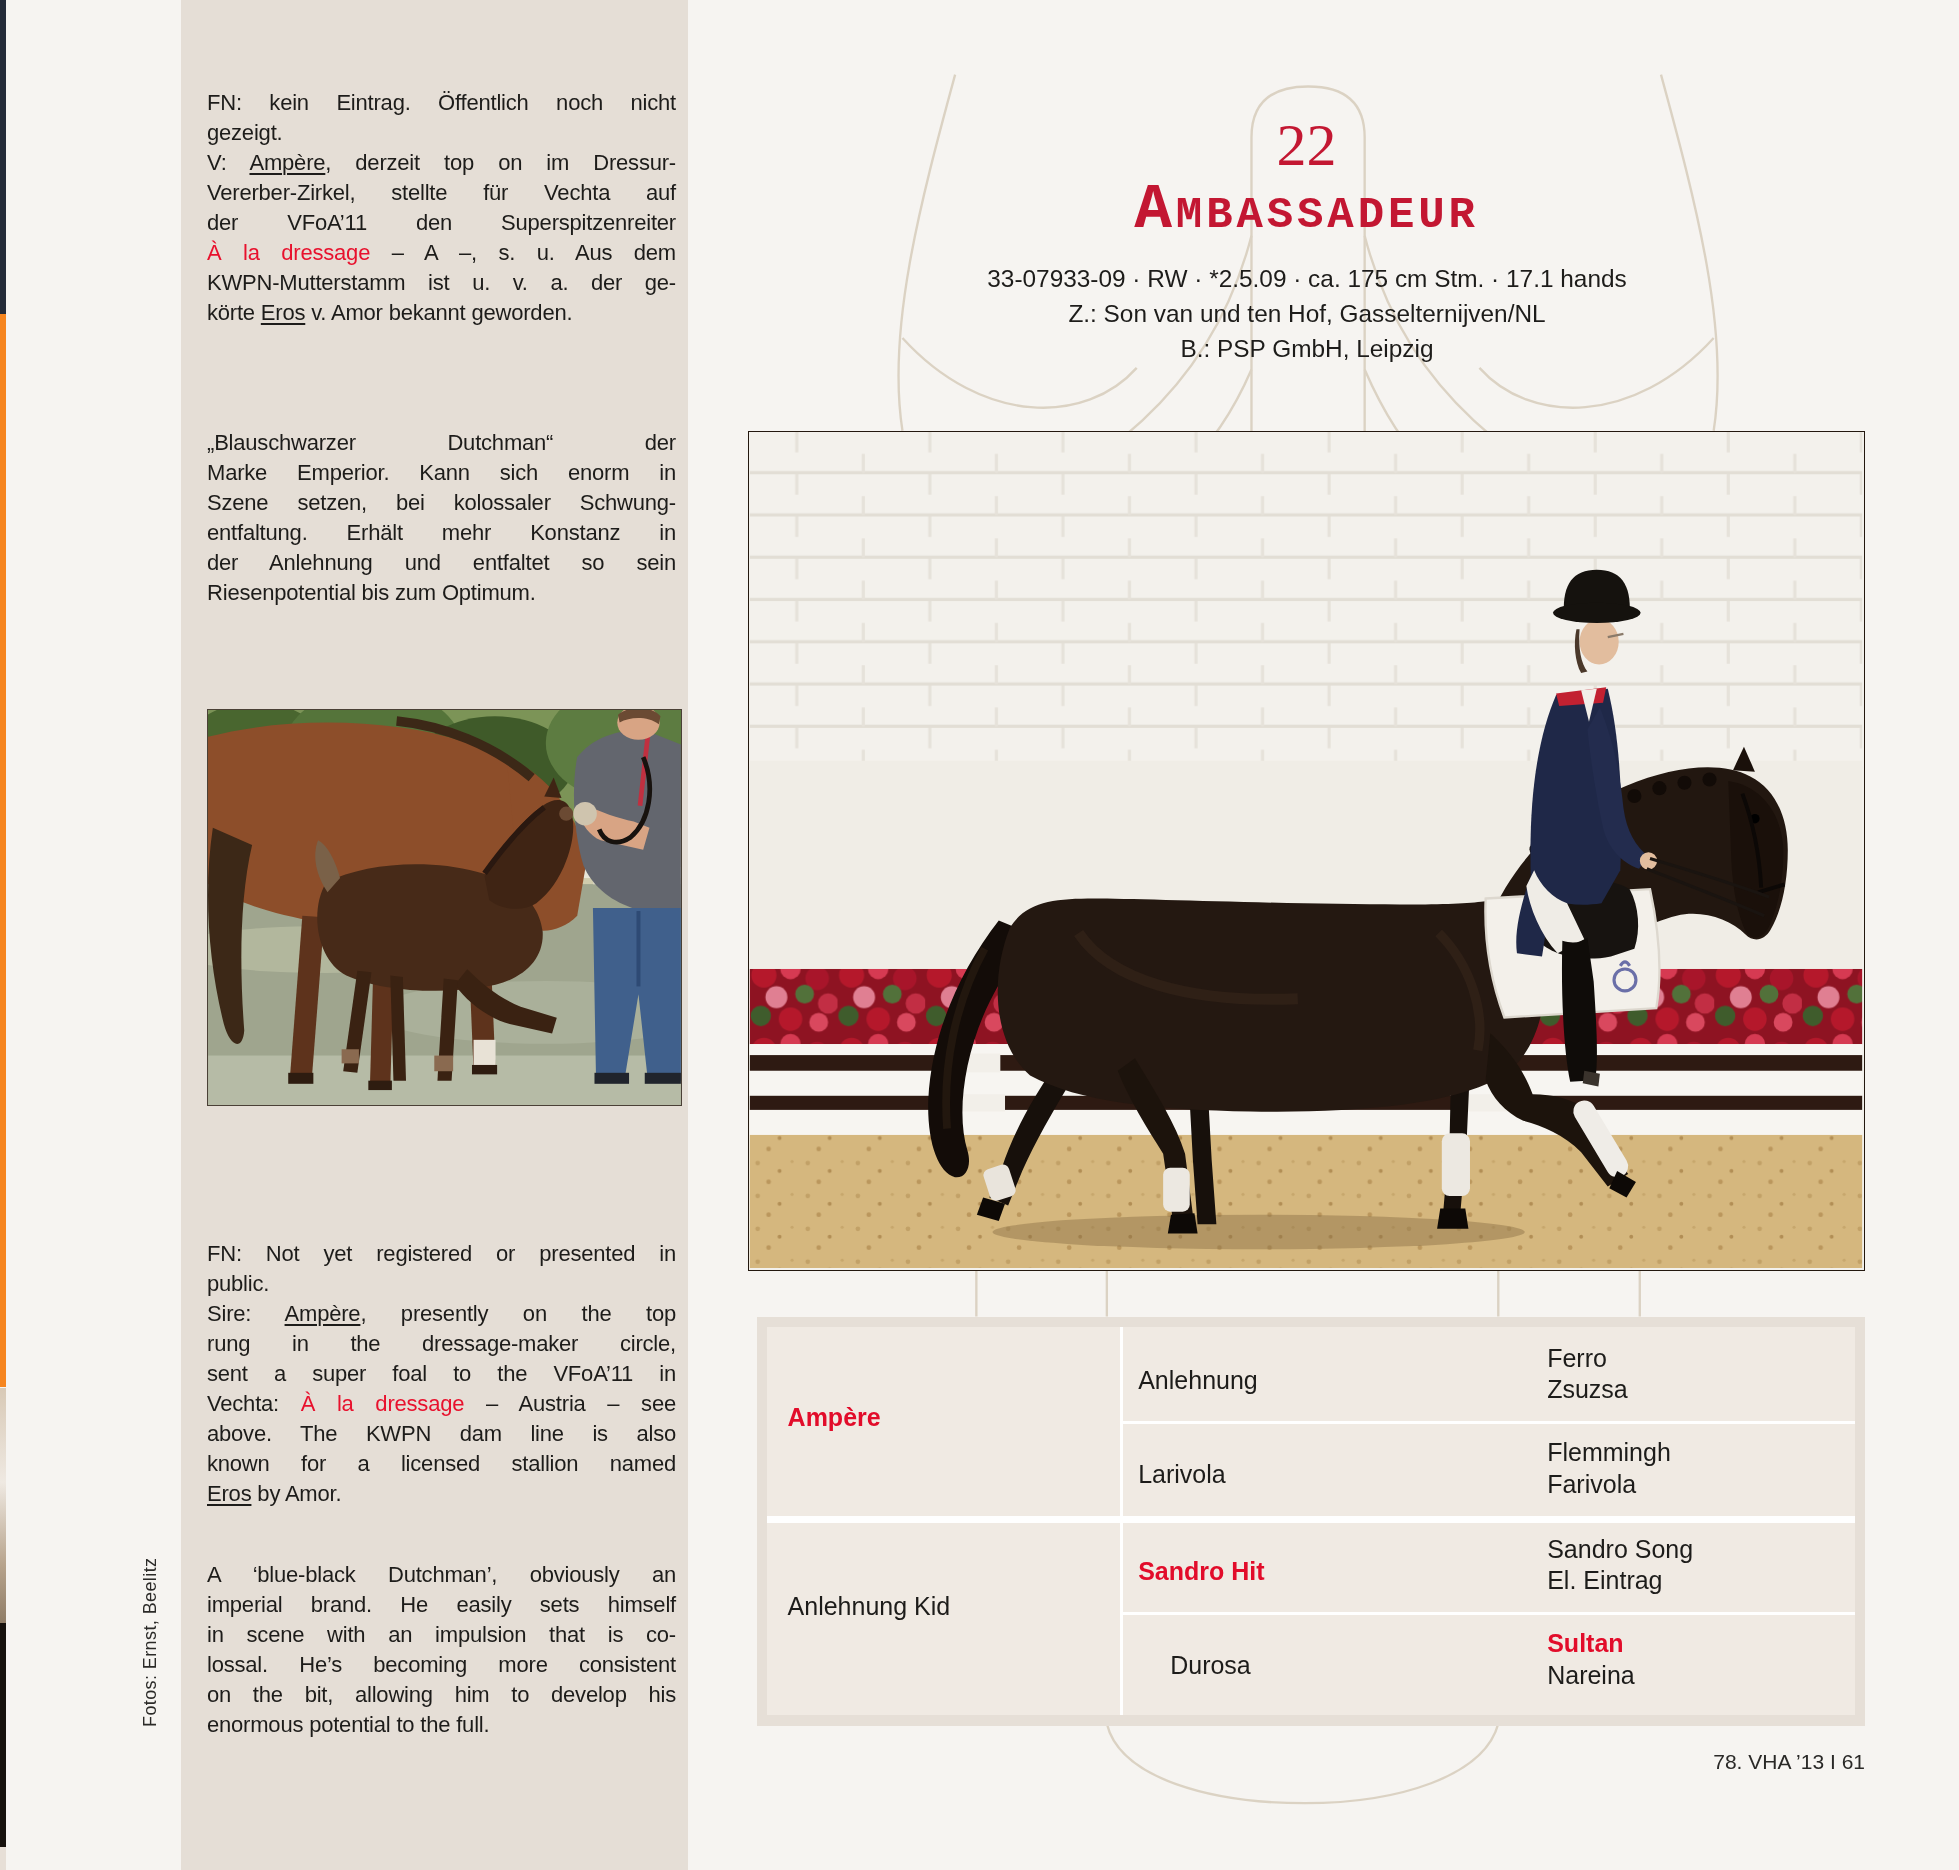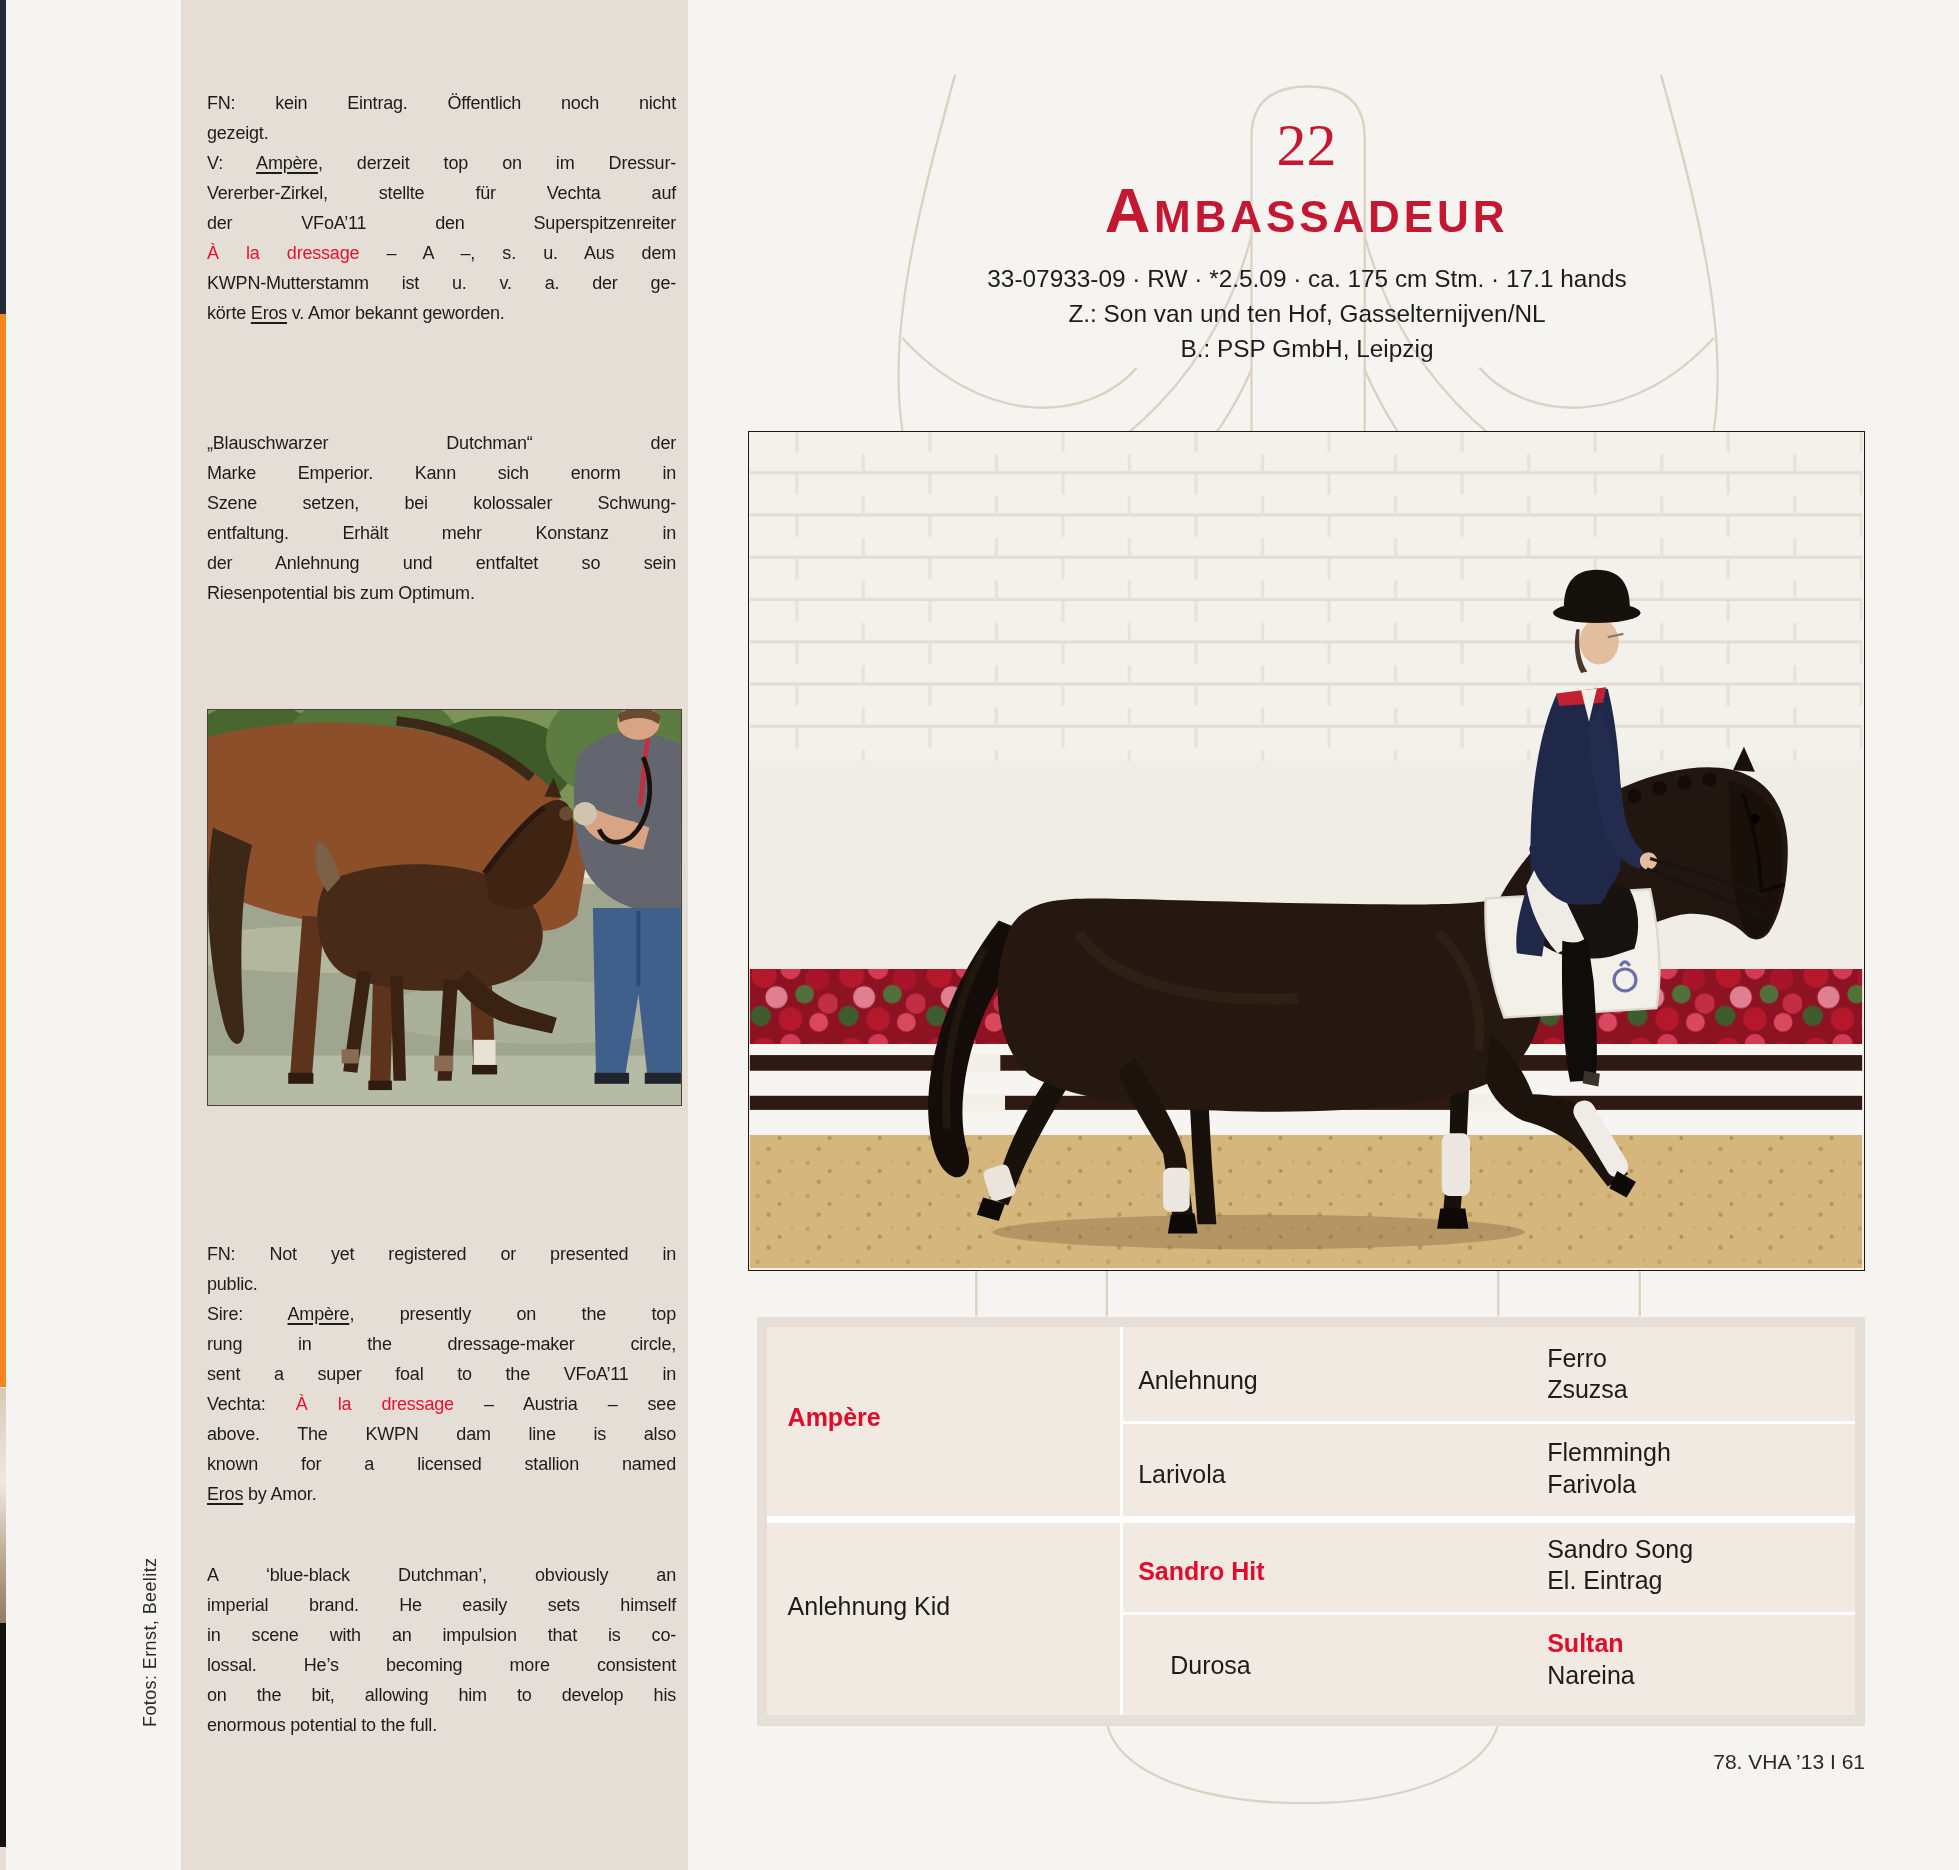--- a/index.html
+++ b/index.html
@@ -8,38 +8,38 @@
   
   .edge{position:absolute;left:0;top:0;width:5.5px;height:1870px;z-index:6;}
   .edge div{position:absolute;left:0;width:5.5px;}
   .strip-navy{top:0;height:314px;background:#242b38;}
   .strip-orange{top:314px;height:1073px;background:#f6851f;}
   .strip-photo{top:1388px;height:236px;background:linear-gradient(#d8c9b6,#efe9e2 40%,#b7a38c 75%,#8f7c66);}
   .strip-black{top:1623px;height:224px;background:#16110d;}
   .strip-beige{top:1847px;height:23px;background:#e7dfd7;}
   
   .sidebar{position:absolute;left:181px;top:0;width:507px;height:1870px;background:#e5ded6;z-index:2;}
-  .para{position:absolute;left:26px;width:469px;font-size:18px;line-height:30px;letter-spacing:-0.2px;}
+  .para{position:absolute;left:26px;width:469px;font-size:22px;line-height:30px;letter-spacing:-0.2px;}
   .pline{text-align:justify;text-align-last:justify;-moz-text-align-last:justify;white-space:nowrap;}
   .pline.pl-last{text-align-last:left;-moz-text-align-last:left;}
   .pline span.u{text-decoration:underline;text-decoration-thickness:1.6px;text-underline-offset:3.1px;}
   .pline span.red{color:#e8112d;}
   .g1{top:88px;} .g2{top:391px;margin-top:37px;} .e1{top:1239px;} .e2{top:1560px;}
   .foal{position:absolute;left:26px;top:709px;width:473px;height:395px;margin:0;
         border:0.8px solid #4a4036;box-sizing:content-box;overflow:hidden;background:#9fa58e;}
   .credit{position:absolute;left:140px;top:1538px;height:189px;z-index:2;
           writing-mode:vertical-rl;transform:rotate(180deg);font-size:18px;color:#2b2a28;letter-spacing:0.4px;}
   
   .ornament{position:absolute;left:0;top:0;z-index:1;pointer-events:none;}
   .ornament path{fill:none;stroke:#dbd2c3;stroke-width:3;}
   
   .header{position:absolute;left:748px;top:0;width:1117px;z-index:2;text-align:center;}
   .num{position:absolute;left:0;top:115px;width:100%;font-family:"Liberation Serif",serif;
        font-size:60px;line-height:1;color:#c31732;}
-  .name{position:absolute;left:0;top:179px;width:100%;margin:0;font-family:Liberation Sans, sans-serif;
+  .name{position:absolute;left:0;top:179px;width:100%;margin:0;font-family:Liberation Mono, monospace;
         font-weight:600;font-size:63px;line-height:1;color:#c31732;font-variant:small-caps;letter-spacing:3.9px;}
   .details{position:absolute;left:-157px;top:261px;width:1432px;font-size:24.4px;line-height:35px;color:#1d1c1a;}
   
   .mainphoto{position:absolute;left:748px;top:431px;width:1117px;height:840px;margin:0;
              border:1.6px solid #23180f;box-sizing:border-box;overflow:hidden;background:#f3f1ec;z-index:3;}
   
   .pedigree{position:absolute;left:757px;top:1317px;width:1108px;height:409px;background:#e6dfd7;z-index:3;}
   .ped-inner{position:absolute;left:10.2px;top:10.2px;width:1088px;height:388px;background:#f0eae3;}
   .ped-line{position:absolute;background:#ffffff;}
   .pc{position:absolute;font-size:25px;line-height:31px;white-space:nowrap;}

